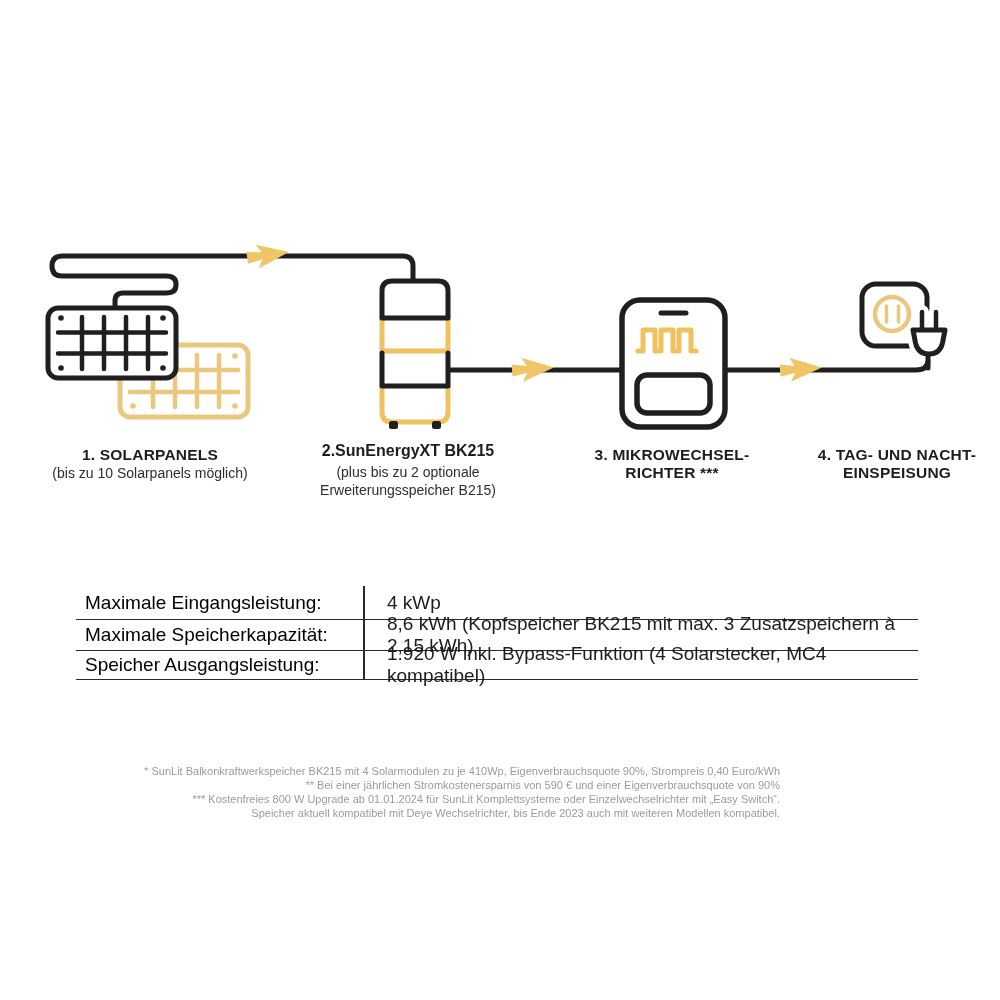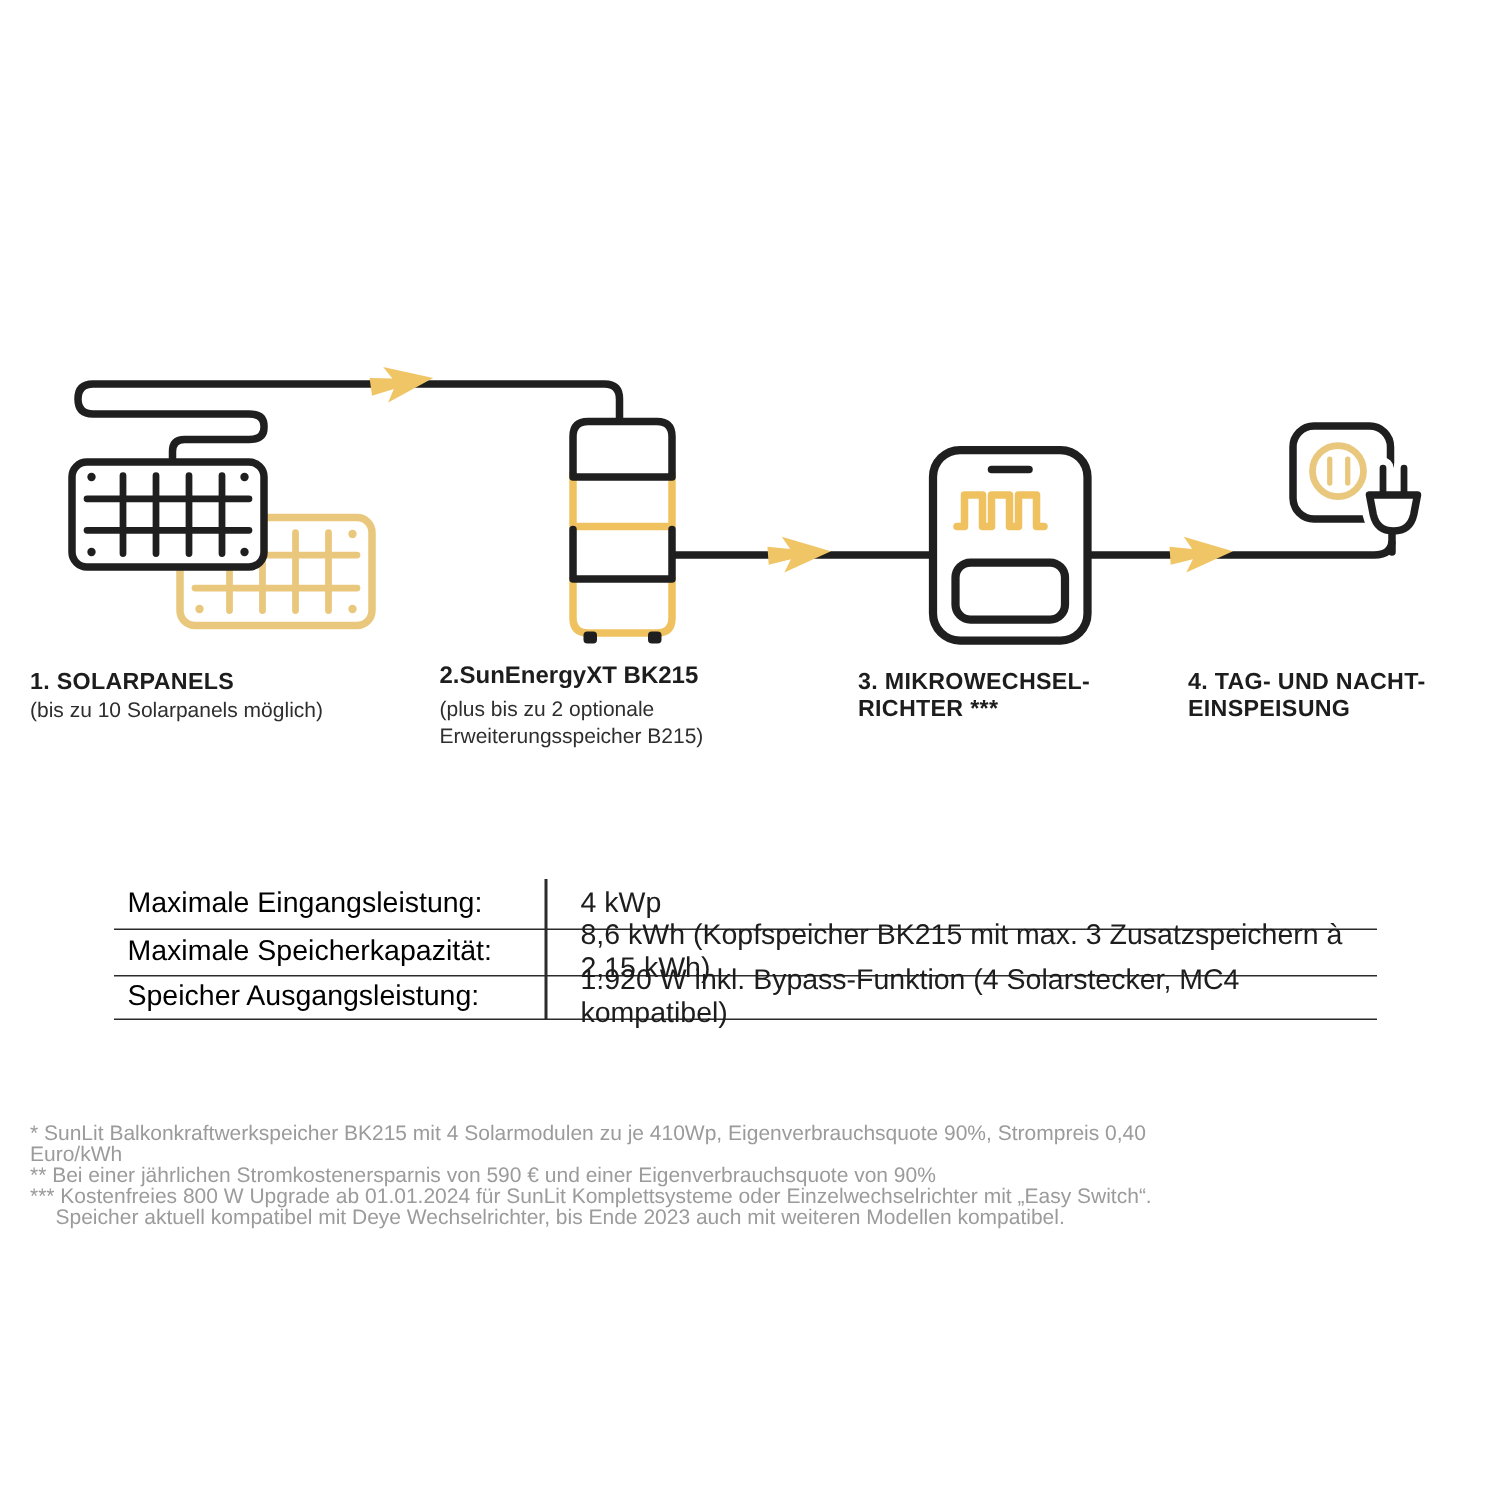--- a/index.html
+++ b/index.html
@@ -1,33 +1,33 @@
 <!DOCTYPE html>
 <html><head>
 <meta charset="utf-8">
 <style>
   html,body{margin:0;padding:0;background:#ffffff;}
   .stage{
     position:relative;width:1000px;height:1000px;background:#ffffff;overflow:hidden;
     font-family:"Liberation Sans",sans-serif;color:#1d1d1d;
   }
   .diagram-svg{position:absolute;left:0;top:0;}
-  .step-label{position:absolute;text-align:left;line-height:18px;}
+  .step-label{position:absolute;text-align:center;line-height:18px;}
   .step-title{font-size:15.5px;font-weight:700;color:#1d1d1d;letter-spacing:.2px;}
   .step-title.big{font-size:16px;letter-spacing:0;}
   .step-sub{font-size:14px;font-weight:400;color:#2e2e2e;letter-spacing:0;}
   .spec-table{position:absolute;left:76px;top:586px;width:842px;}
   .spec-row{display:flex;align-items:center;border-bottom:1.5px solid #2b2b2b;}
   .spec-row.r1{height:33px;}
   .spec-row.r2{height:29.5px;}
   .spec-row.r3{height:28.5px;}
   .spec-label{width:290px;padding-left:9px;font-size:19px;font-weight:400;color:#000000;}
   .spec-value{flex:1;padding-left:12px;font-size:19px;font-weight:400;color:#1d1d1d;}
   .spec-divider{position:absolute;left:287px;top:0;bottom:0;width:1.5px;background:#2b2b2b;}
-  .footnotes{position:absolute;left:20px;top:748px;width:760px;font-size:14px;line-height:14px;color:#9b9b9b;}
+  .footnotes{position:absolute;left:20px;top:764px;width:760px;font-size:11px;line-height:14px;color:#9b9b9b;text-align:right;}
   .footnote.indent{padding-left:17px;}
 </style>
 </head>
 <body>
 
 <div class="stage">
 
   <svg class="diagram-svg" width="1000" height="520" viewBox="0 0 1000 520">
 
     <path d="M 115 310 V 301 Q 115 293 123 293 H 166 Q 176 293 176 285 V 284 Q 176 276 166 276 H 62 Q 52 276 52 266 Q 52 256 62 256 H 403 Q 413 256 413 266 V 282" fill="none" stroke="#1f1f1f" stroke-width="5" stroke-linecap="round"></path>

